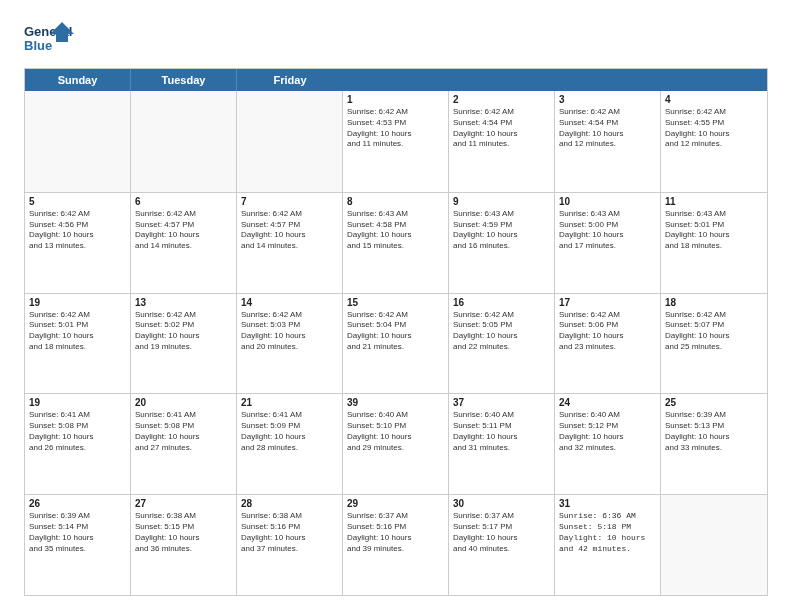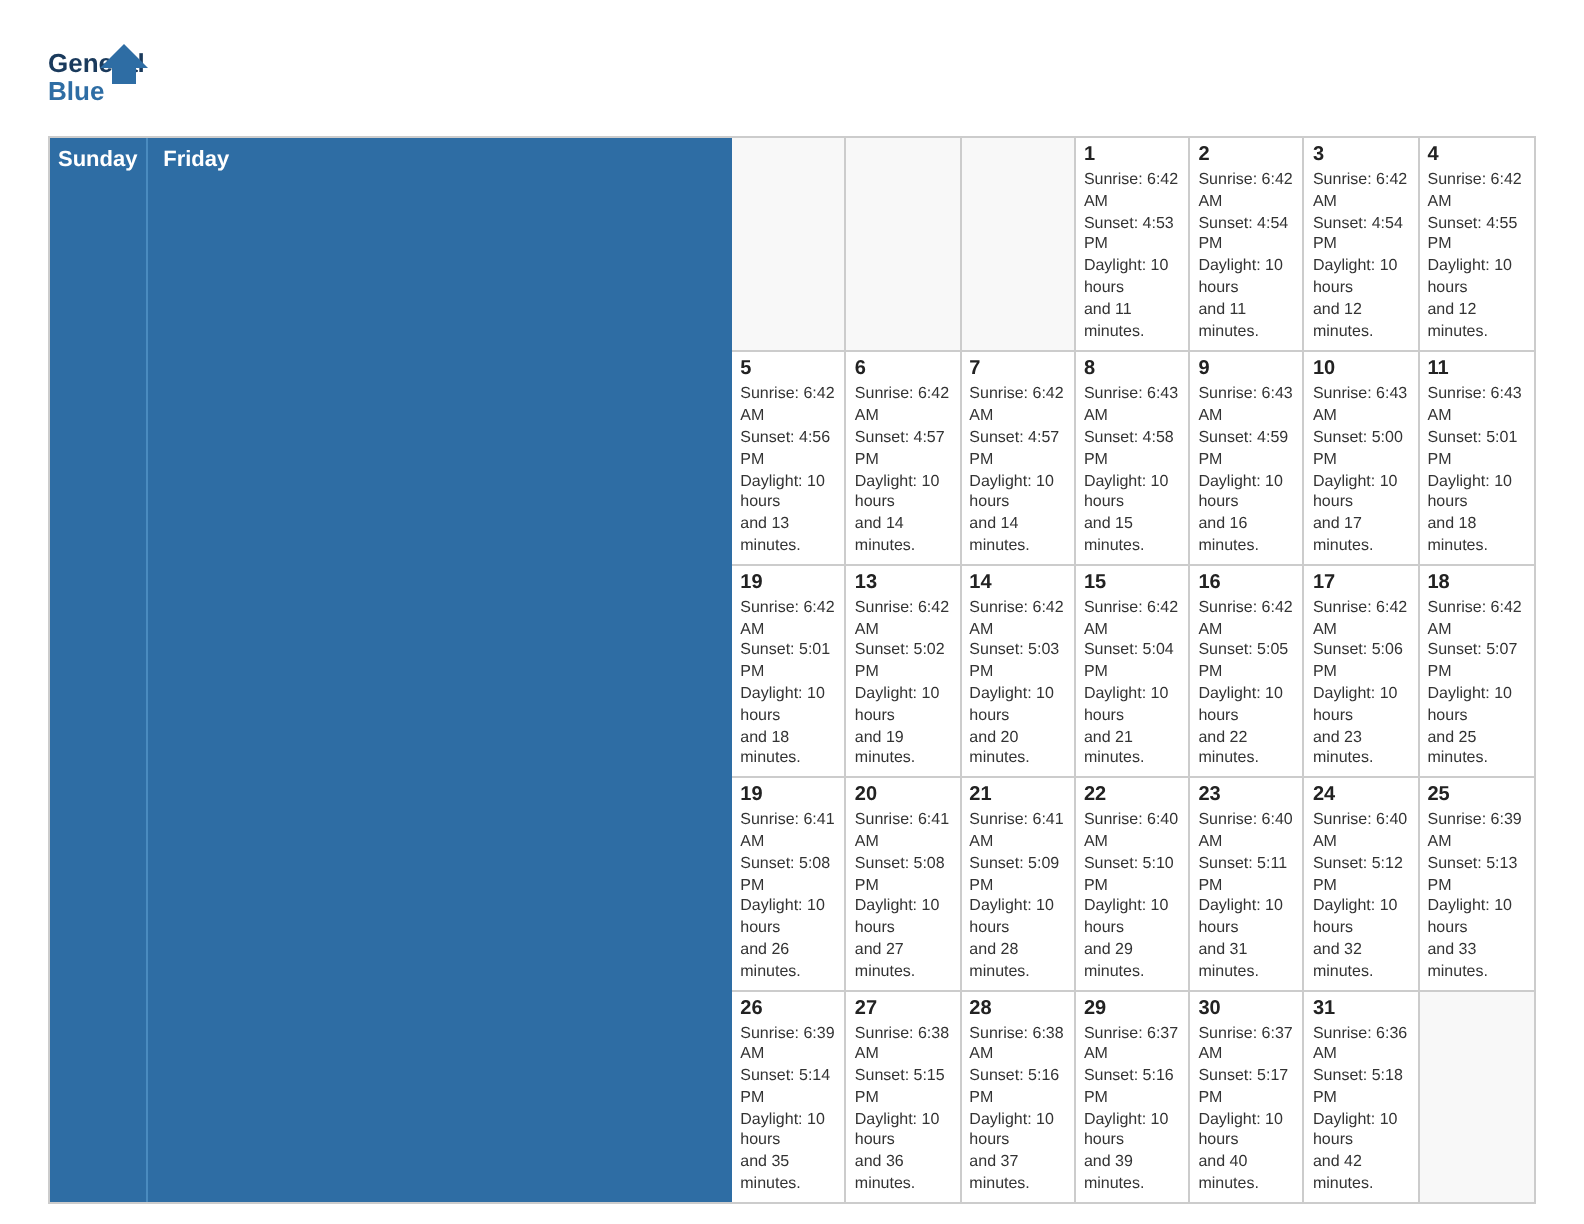--- a/index.html
+++ b/index.html
@@ -36,21 +36,21 @@
       font-weight: bold;
       color: #222;
     }
     .title-block .location {
       font-size: 15px;
       color: #444;
     }
     .calendar {
       flex: 1;
       display: flex;
-      flex-direction: row;
+      flex-direction: column;
       border: 1px solid #ccc;
     }
     .cal-header {
       display: grid;
       grid-template-columns: repeat(7, 1fr);
       background: #2e6da4;
     }
     .cal-header-cell {
       color: #fff;
       font-size: 11px;
@@ -107,20 +107,21 @@
       </div>
     <div class="title-block">
       <div class="month-year"></div>
       <div class="location"></div>
     </div>
   </div>
 
   <div class="calendar">
     <div class="cal-header">
     <div class="cal-header-cell">Sunday</div>
+        <div class="cal-header-cell">Tuesday</div>
         <div class="cal-header-cell">Friday</div>
       </div>
     <div class="cal-body">
     <div class="cal-row">
           <div class="cal-cell empty"></div>
           <div class="cal-cell empty"></div>
           <div class="cal-cell empty"></div>
           <div class="cal-cell">
             <div class="day-num">1</div>
             <div class="cell-text" style="white-space: pre-line;">Sunrise: 6:42 AM
@@ -268,28 +269,28 @@
 and 27 minutes.</div>
           </div>
           <div class="cal-cell">
             <div class="day-num">21</div>
             <div class="cell-text" style="white-space: pre-line;">Sunrise: 6:41 AM
 Sunset: 5:09 PM
 Daylight: 10 hours
 and 28 minutes.</div>
           </div>
           <div class="cal-cell">
-            <div class="day-num">22</div>
+            <div class="day-num">39</div>
             <div class="cell-text" style="white-space: pre-line;">Sunrise: 6:40 AM
 Sunset: 5:10 PM
 Daylight: 10 hours
 and 29 minutes.</div>
           </div>
           <div class="cal-cell">
-            <div class="day-num">23</div>
+            <div class="day-num">37</div>
             <div class="cell-text" style="white-space: pre-line;">Sunrise: 6:40 AM
 Sunset: 5:11 PM
 Daylight: 10 hours
 and 31 minutes.</div>
           </div>
           <div class="cal-cell">
             <div class="day-num">24</div>
             <div class="cell-text" style="white-space: pre-line;">Sunrise: 6:40 AM
 Sunset: 5:12 PM
 Daylight: 10 hours
@@ -334,21 +335,21 @@
           </div>
           <div class="cal-cell">
             <div class="day-num">30</div>
             <div class="cell-text" style="white-space: pre-line;">Sunrise: 6:37 AM
 Sunset: 5:17 PM
 Daylight: 10 hours
 and 40 minutes.</div>
           </div>
           <div class="cal-cell">
             <div class="day-num">31</div>
-            <div class="cell-text" style="white-space: pre-line;">Sunrise: 6:36 AM
+            <div class="cell-text" style="white-space: pre-line; font-family: Liberation Mono, monospace;">Sunrise: 6:36 AM
 Sunset: 5:18 PM
 Daylight: 10 hours
 and 42 minutes.</div>
           </div>
           <div class="cal-cell empty"></div>
         </div>
       </div>
   </div>
 </div>
 

